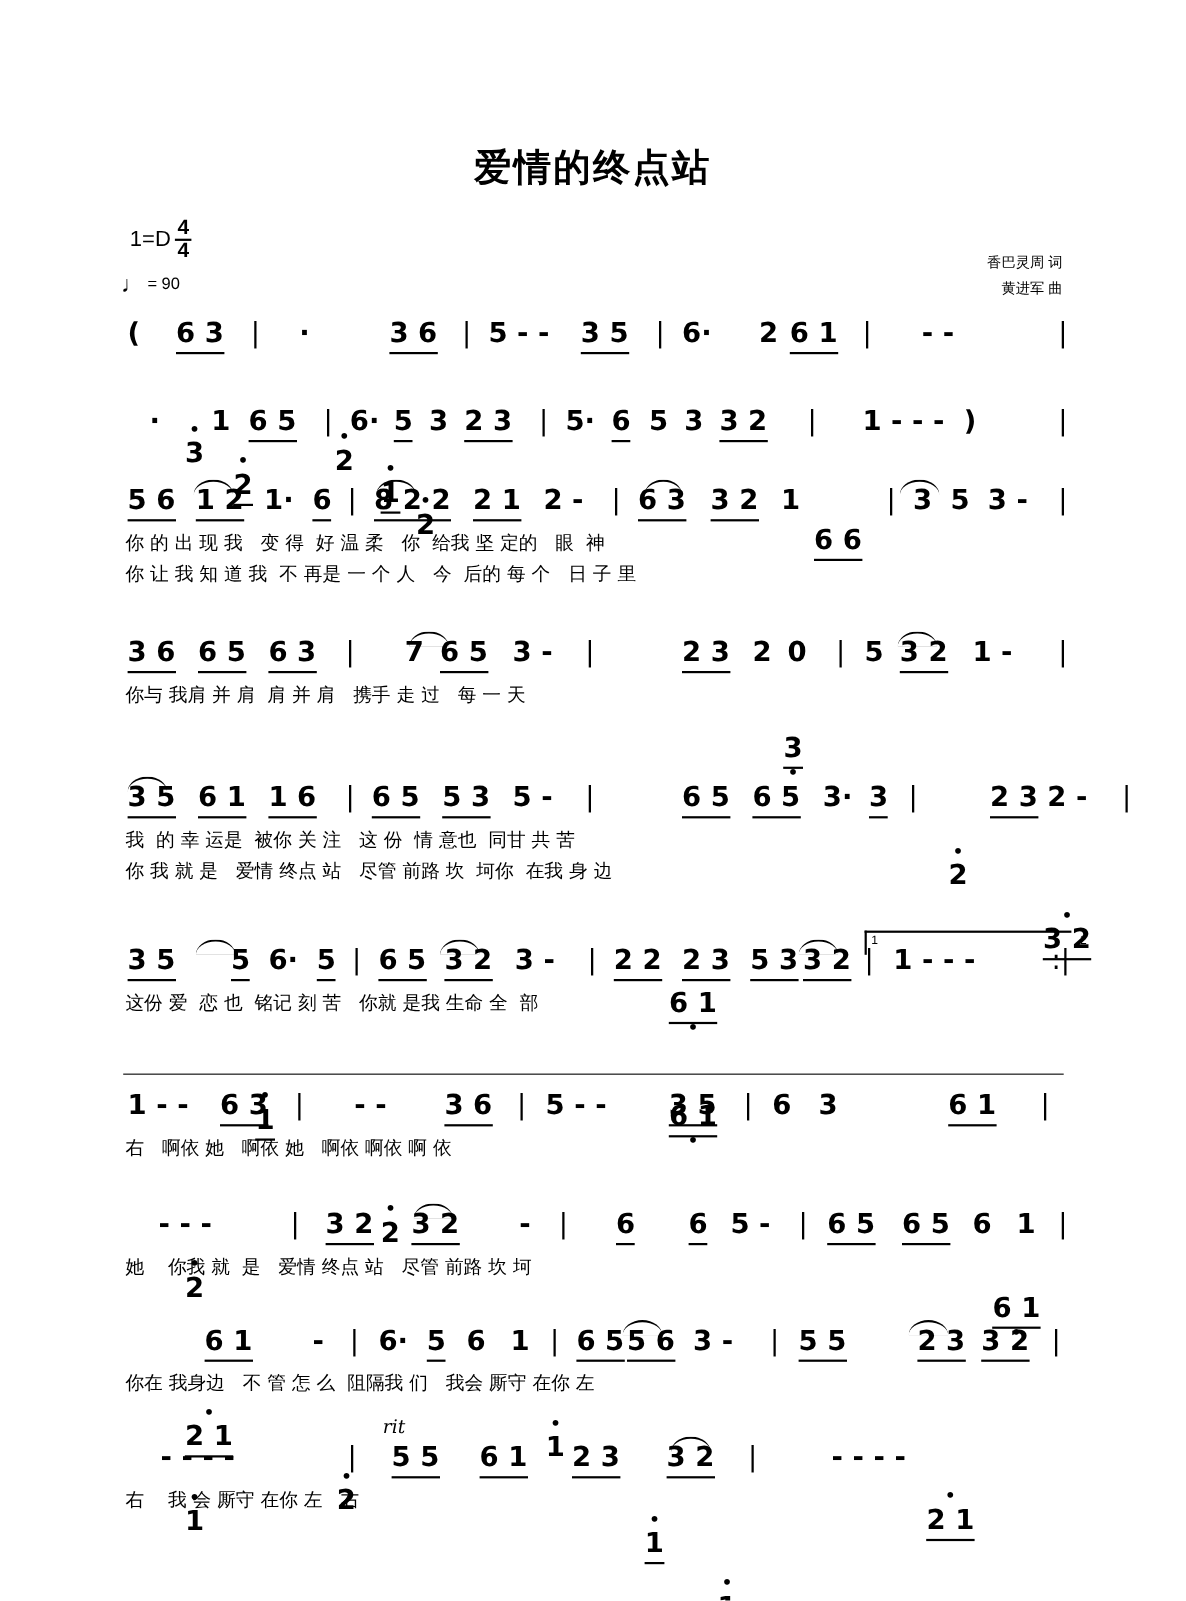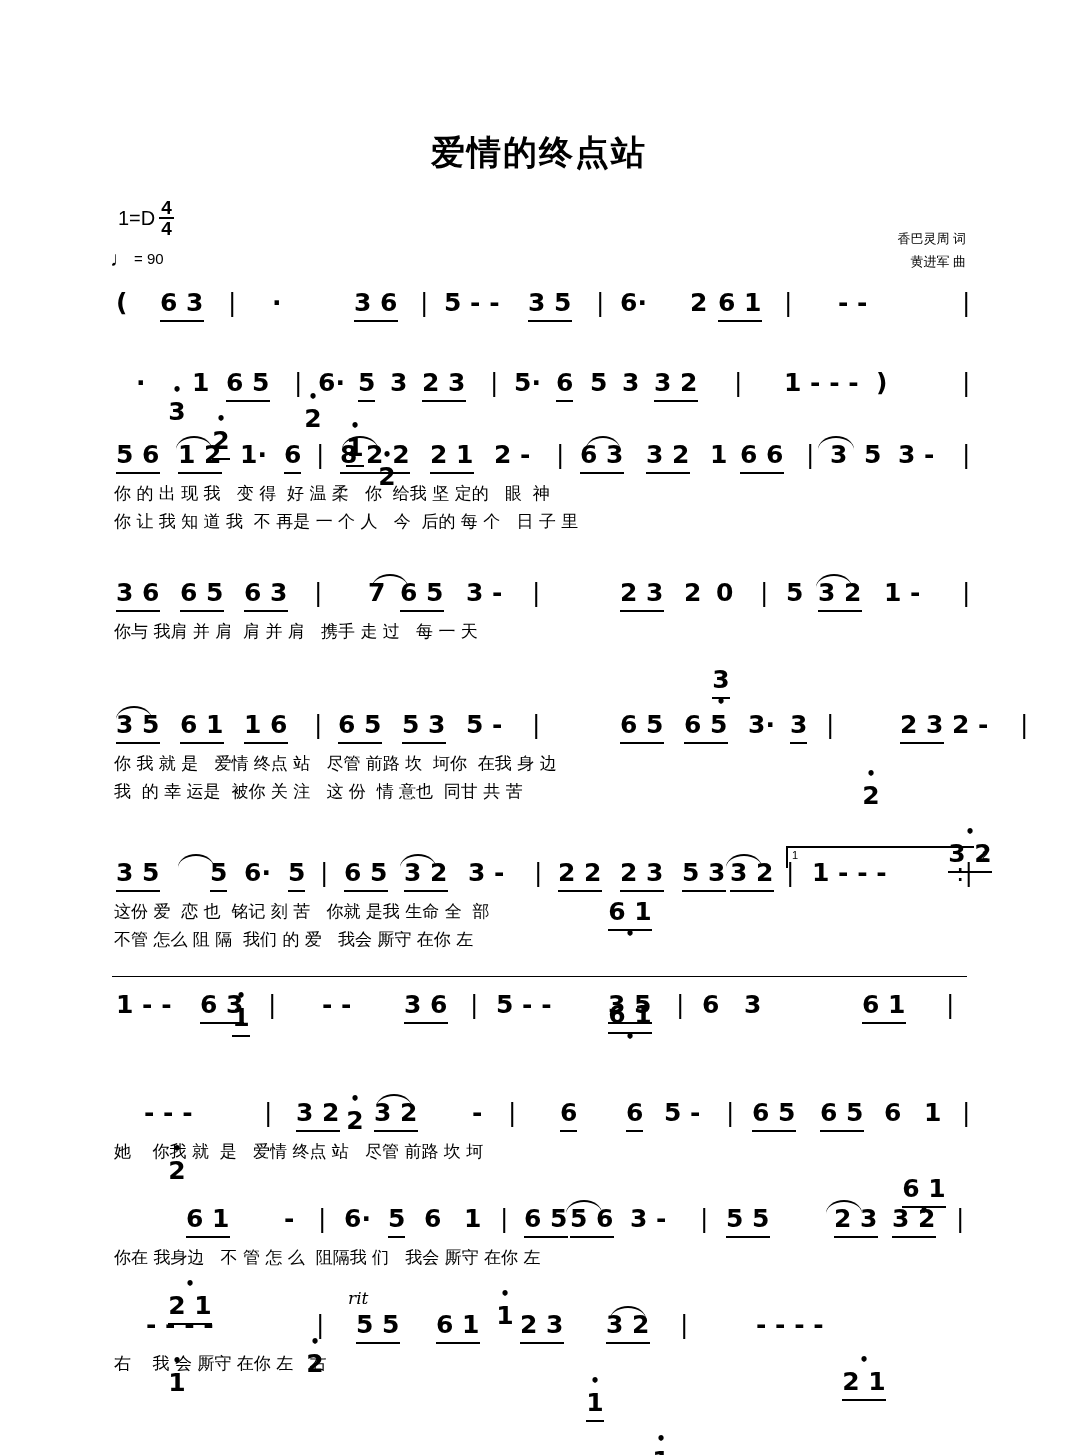--- a/index.html
+++ b/index.html
@@ -141,21 +141,21 @@
       <span class="seg" style="left:240px;">1·</span>
       <span class="seg u1" style="left:284px;">6</span>
       <span class="seg bar" style="left:316px;">|</span>
       <span class="seg u1" style="left:340px;">8 2 2</span>
       <span class="seg u1" style="left:430px;">2 1</span>
       <span class="seg" style="left:494px;">2 -</span>
       <span class="seg bar" style="left:556px;">|</span>
       <span class="seg u1" style="left:580px;">6 3</span>
       <span class="seg u1" style="left:646px;">3 2</span>
       <span class="seg" style="left:710px;">1</span>
-      <span class="seg u1" style="left:740px;">6 6</span>
+      <span class="seg u1" style="left:740px;margin-top:36px;">6 6</span>
       <span class="seg bar" style="left:806px;">|</span>
       <span class="seg" style="left:830px;">3</span>
       <span class="seg" style="left:864px;">5</span>
       <span class="seg" style="left:898px;">3 -</span>
       <span class="seg bar" style="left:962px;">|</span>
     </div>
     <div class="lyr">
       <span class="seg lyric" style="left:114px;">你 的 出 现 我   变 得  好 温 柔   你  给我 坚 定的   眼  神</span>
     </div>
     <div class="lyr">
@@ -206,24 +206,24 @@
       <span class="seg u1" style="left:684px;">6 5</span>
       <span class="seg" style="left:748px;">3·</span>
       <span class="seg u1" style="left:790px;">3</span>
       <span class="seg bar" style="left:826px;">|</span>
       <span class="seg u1 dotdn" style="left:850px;">6 1</span>
       <span class="seg u1" style="left:900px;">2 3</span>
       <span class="seg" style="left:952px;">2 -</span>
       <span class="seg bar" style="left:1020px;">|</span>
     </div>
     <div class="lyr">
+      <span class="seg lyric" style="left:114px;">我  的 幸 运是  被你 关 注   这 份  情 意也  同甘 共 苦</span>
+    </div>
+    <div class="lyr">
       <span class="seg lyric" style="left:114px;">你 我 就 是   爱情 终点 站   尽管 前路 坎  坷你  在我 身 边</span>
-    </div>
-    <div class="lyr">
-      <span class="seg lyric" style="left:114px;">我  的 幸 运是  被你 关 注   这 份  情 意也  同甘 共 苦</span>
     </div>
   </div>
 
   <div class="line" style="top:858px;">
     <div class="ending" style="left:786px;top:-12px;width:186px;">
       <span class="num">1</span>
       <span class="num2">2</span>
     </div>
     <div class="notes">
       <div class="slur" style="left:178px;top:-4px;width:36px;"></div>
@@ -243,23 +243,20 @@
       <span class="seg u1" style="left:620px;">2 3</span>
       <span class="seg u1" style="left:682px;">5 3</span>
       <span class="seg u1" style="left:730px;">3 2</span>
       <span class="seg bar" style="left:786px;">|</span>
       <span class="seg" style="left:812px;">1 - - -</span>
       <span class="seg bar" style="left:956px;">:|</span>
     </div>
     <div class="lyr">
       <span class="seg lyric" style="left:114px;">这份 爱  恋 也  铭记 刻 苦   你就 是我 生命 全  部</span>
     </div>
-    <div class="lyr">
-      <span class="seg lyric" style="left:114px;">不管 怎么 阻 隔  我们 的 爱   我会 厮守 在你 左</span>
-    </div>
   </div>
 
   <div class="hrule" style="top:976px;"></div>
 
   <div class="line" style="top:990px;">
     <div class="notes">
       <span class="seg" style="left:116px;">1 - -</span>
       <span class="seg u1" style="left:200px;">6 3</span>
       <span class="seg bar" style="left:268px;">|</span>
       <span class="seg dotup" style="left:294px;">2</span>
@@ -267,20 +264,23 @@
       <span class="seg u1" style="left:404px;">3 6</span>
       <span class="seg bar" style="left:470px;">|</span>
       <span class="seg" style="left:496px;">5 - -</span>
       <span class="seg u1" style="left:608px;">3 5</span>
       <span class="seg bar" style="left:676px;">|</span>
       <span class="seg" style="left:702px;">6</span>
       <span class="seg" style="left:744px;">3</span>
       <span class="seg u1 dotup" style="left:790px;">2 1</span>
       <span class="seg u1" style="left:862px;">6 1</span>
       <span class="seg bar" style="left:946px;">|</span>
+    </div>
+    <div class="lyr">
+      <span class="seg lyric" style="left:114px;">右   啊依 她   啊依 她   啊依 啊依 啊 依</span>
     </div>
   </div>
 
   <div class="line" style="top:1098px;">
     <div class="notes">
       <div class="slur" style="left:376px;top:-4px;width:36px;"></div>
       <span class="seg dotup" style="left:116px;">2</span>
       <span class="seg" style="left:144px;">- - -</span>
       <span class="seg bar" style="left:264px;">|</span>
       <span class="seg u1" style="left:296px;">3 2</span>

